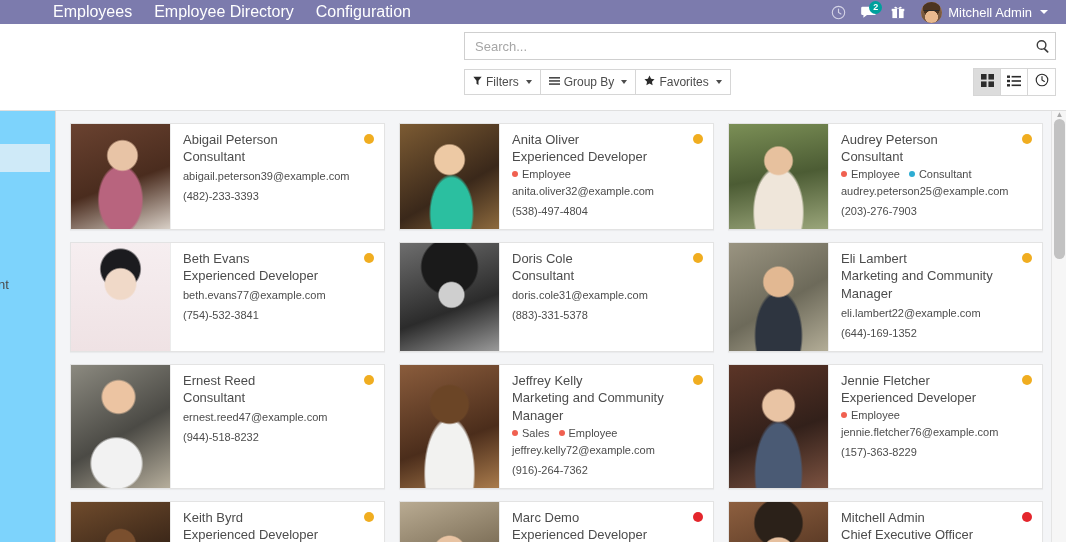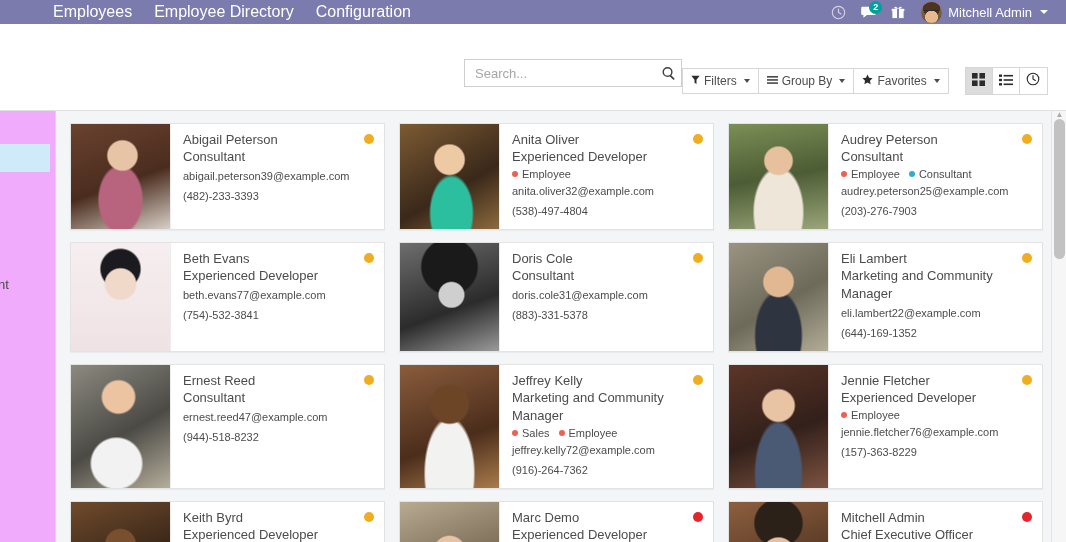--- a/index.html
+++ b/index.html
@@ -97,22 +97,21 @@
     border-bottom: 1px solid #dfdfdf;
     height: 87px;
     padding: 8px 10px 0 10px;
     display: flex;
     flex-direction: column;
     align-items: flex-end;
   }
   .searchview {
     width: 592px;
     display: flex;
-    flex-direction: row;
-    margin-top: 27px;
+    flex-direction: column;
   }
   .search-input-wrap {
     position: relative;
     height: 28px;
     border: 1px solid #cfcfcf;
     background: #fff;
     display: flex;
     align-items: center;
     padding: 0 28px 0 8px;
   }
@@ -192,21 +191,21 @@
   
   .content {
     display: flex;
     height: 431px;
     position: relative;
   }
   
   .side-panel {
     width: 56px;
     min-width: 56px;
-    background: #f0abfc;
+    background: #7dd3fc;
     border-right: 1px solid #d8d8d8;
     position: relative;
     overflow: hidden;
   }
   .side-hl {
     position: absolute;
     left: -10px;
     top: 33px;
     width: 60px;
     height: 28px;

